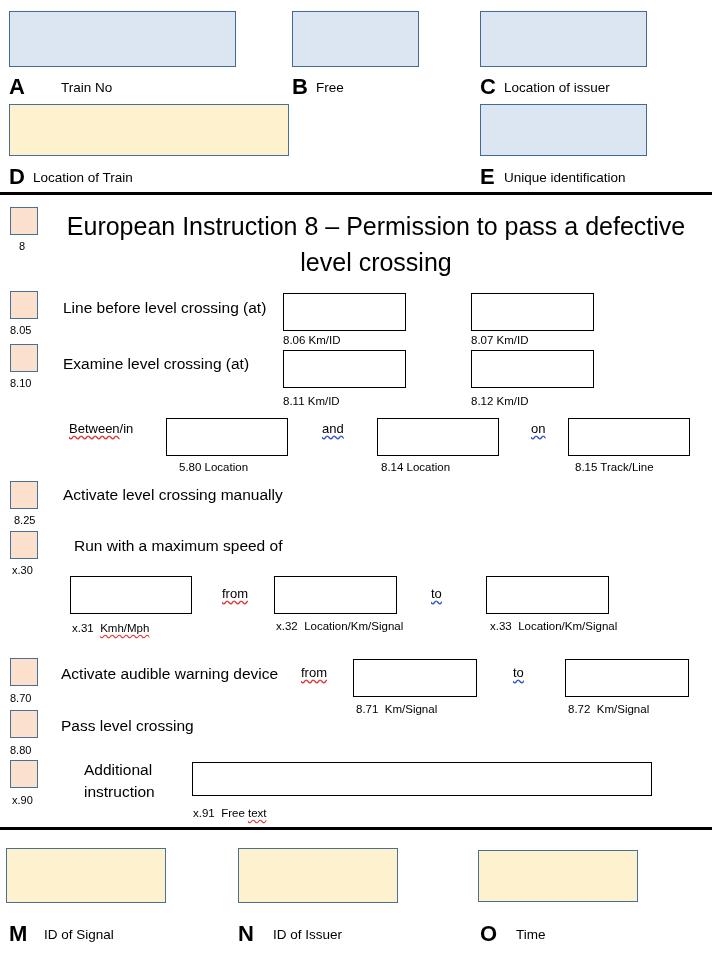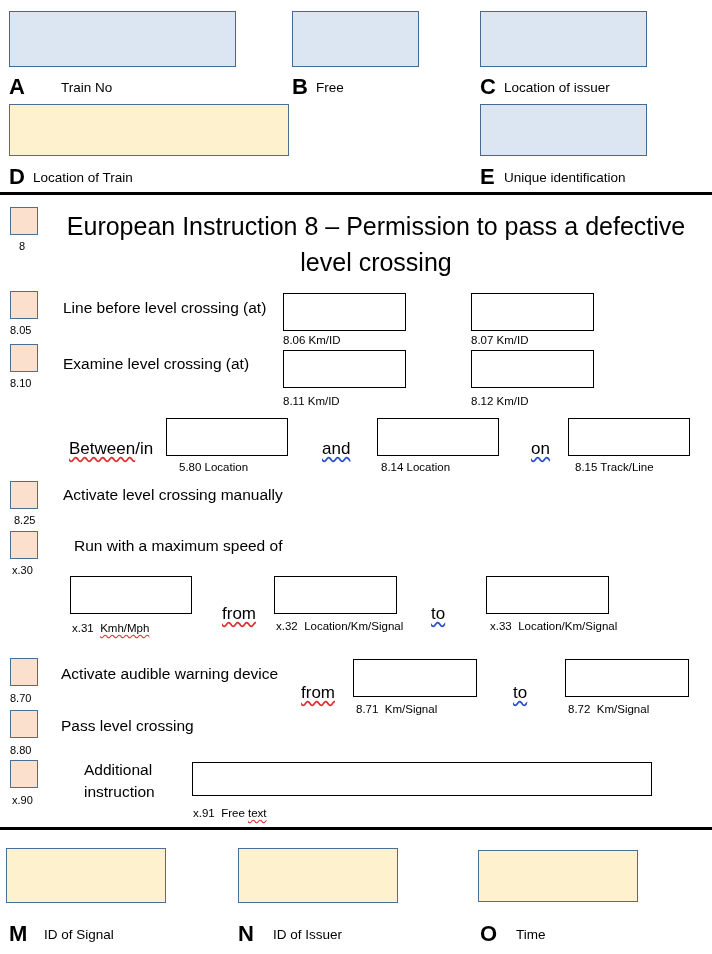--- a/index.html
+++ b/index.html
@@ -36,21 +36,21 @@
   .code{
     font-size:11px;line-height:12px;white-space:nowrap;
   }
   .subcap{
     font-size:11.5px;line-height:13px;white-space:nowrap;
   }
   .rowlabel{
     font-size:15.5px;line-height:18px;white-space:nowrap;
   }
   .conj{
-    font-size:17px;line-height:18px;white-space:nowrap;margin-top:20px;
+    font-size:13px;line-height:18px;white-space:nowrap;
   }
   .title{
     font-size:25px;line-height:36px;text-align:center;
     font-weight:normal;
   }
 
   
   .sp-red{
     text-decoration:underline wavy #e03131;
     text-decoration-skip-ink:none;

